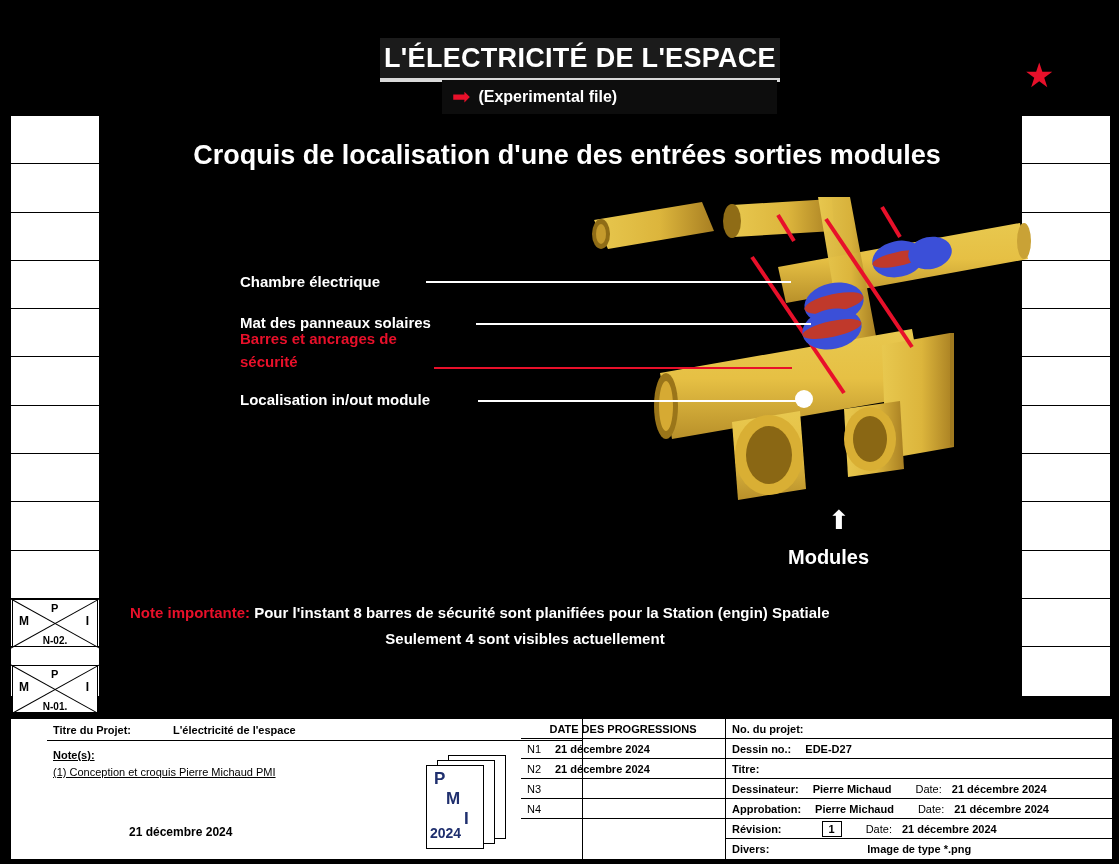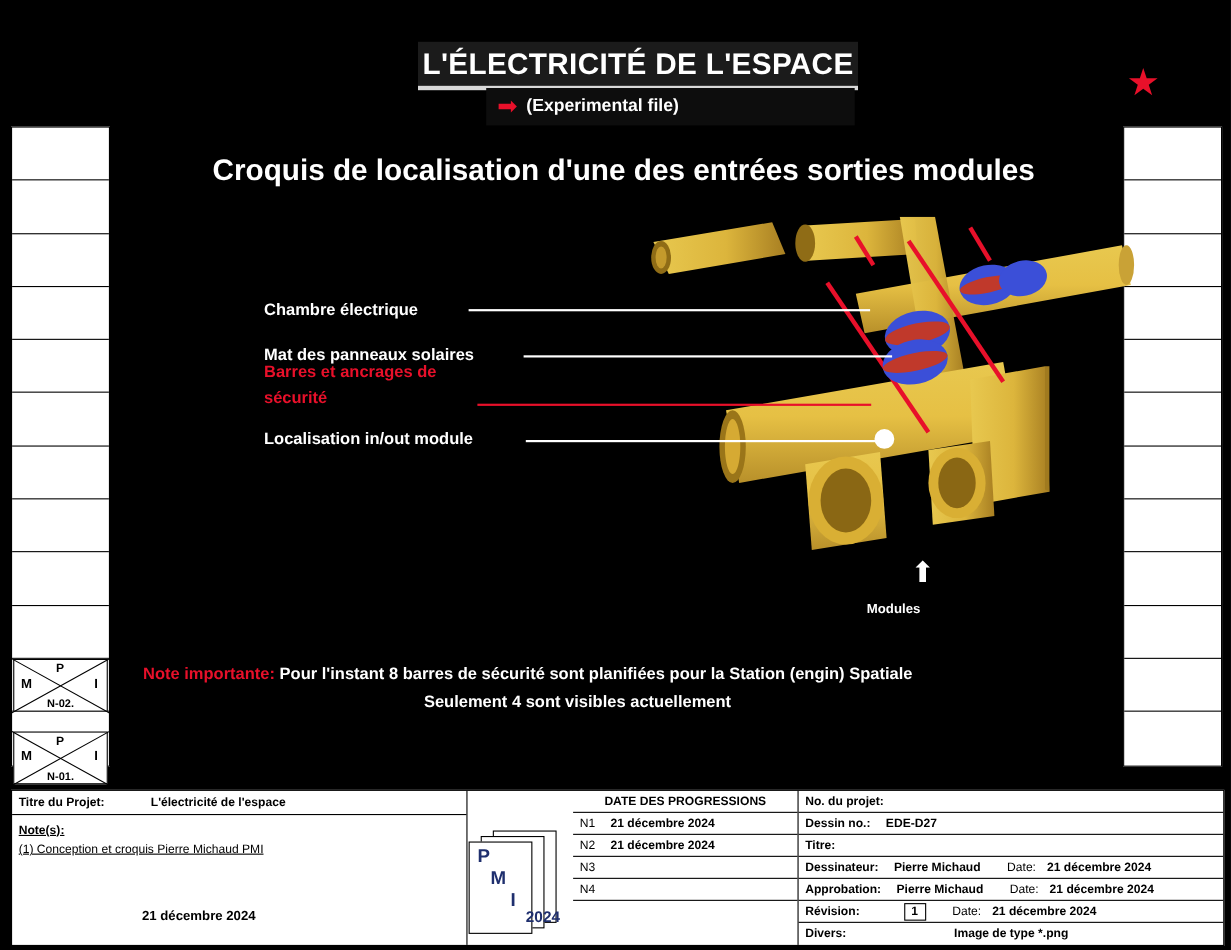--- a/index.html
+++ b/index.html
@@ -36,49 +36,49 @@
   .badge .p{position:absolute;left:38px;top:2px;font-size:11px;font-weight:bold;}
   .badge .i{position:absolute;right:8px;top:14px;font-size:12px;font-weight:bold;}
   .badge .n{position:absolute;left:0;bottom:0;width:100%;text-align:center;font-size:10px;font-weight:bold;}
 
   
   .lbl{position:absolute;font-size:15px;font-weight:bold;color:#ffffff;}
   .lbl.red{color:#e8102a;}
   .leader{position:absolute;height:1.5px;background:#ffffff;}
   .leader.red{background:#e8102a;}
 
-  .modules-lbl{position:absolute;left:786px;top:544px;color:#fff;font-size:12px;font-weight:bold;}
+  .modules-lbl{position:absolute;left:786px;top:544px;color:#fff;font-size:20px;font-weight:bold;}
   .up-arrow{position:absolute;left:826px;top:505px;color:#fff;font-size:26px;line-height:1;}
 
   
   .note{position:absolute;left:128px;top:598px;width:860px;font-size:15px;font-weight:bold;color:#ffffff;line-height:26px;}
   .note .hi{color:#e8102a;}
   .note .l2{display:block;text-align:center;padding-right:70px;}
 
   
   .bottom{position:absolute;left:8px;top:716px;width:1103px;height:142px;background:#ffffff;border:1px solid #000;box-sizing:border-box;font-size:11px;}
-  .bb-left{position:absolute;left:0;top:0;width:414px;height:100%;border-right:1px solid #000;box-sizing:border-box;}
+  .bb-left{position:absolute;left:0;top:0;width:572px;height:100%;border-right:1px solid #000;box-sizing:border-box;padding-left:36px;}
   .bb-left .row1{height:22px;border-bottom:1px solid #000;display:flex;align-items:center;box-sizing:border-box;}
   .bb-left .row1 .k{font-weight:bold;margin-left:6px;}
   .bb-left .row1 .v{font-weight:bold;margin-left:42px;}
   .bb-left .notes{padding:6px 0 0 6px;}
   .bb-left .notes div{line-height:17px;text-decoration:underline;}
   .bb-left .date{position:absolute;left:118px;bottom:20px;font-weight:bold;font-size:12px;}
 
   .pmi-logo{position:absolute;left:415px;top:36px;width:80px;height:92px;}
   .pmi-logo .sheet{position:absolute;background:#ffffff;border:1.5px solid #000;}
   .pmi-logo .s3{left:22px;top:0;width:56px;height:82px;}
   .pmi-logo .s2{left:11px;top:5px;width:56px;height:82px;}
   .pmi-logo .s1{left:0px;top:10px;width:56px;height:82px;}
   .pmi-logo .letters{position:absolute;left:0;top:10px;width:56px;height:82px;}
   .pmi-logo .letters span{position:absolute;font-weight:bold;color:#1f2f6e;}
   .pmi-logo .lp{left:8px;top:4px;font-size:17px;}
   .pmi-logo .lm{left:20px;top:24px;font-size:17px;}
   .pmi-logo .li{left:38px;top:44px;font-size:17px;}
-  .pmi-logo .ly{left:4px;top:60px;font-size:14px;margin-left:48px;}
+  .pmi-logo .ly{left:4px;top:60px;font-size:14px;}
 
   .bb-mid{position:absolute;left:510px;top:0;width:205px;height:100%;border-right:1px solid #000;box-sizing:border-box;}
   .bb-mid .hd{height:20px;line-height:20px;text-align:center;font-weight:bold;border-bottom:1px solid #000;box-sizing:border-box;}
   .bb-mid .r{height:20px;line-height:20px;border-bottom:1px solid #000;box-sizing:border-box;display:flex;}
   .bb-mid .r .n{width:34px;font-weight:normal;padding-left:6px;box-sizing:border-box;}
   .bb-mid .r .d{font-weight:bold;}
 
   .bb-right{position:absolute;left:715px;top:0;right:0;height:100%;}
   .bb-right .r{height:20px;line-height:20px;border-bottom:1px solid #000;box-sizing:border-box;display:flex;align-items:center;padding-left:6px;}
   .bb-right .r:last-child{border-bottom:none;}

